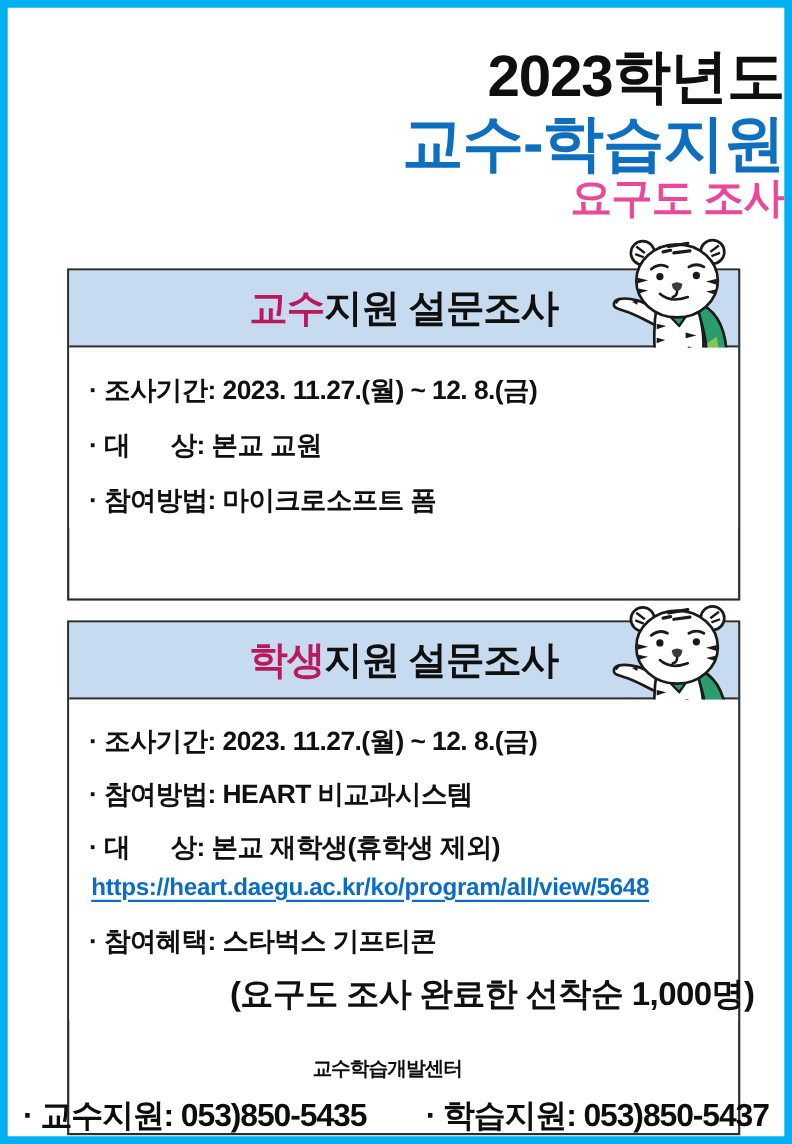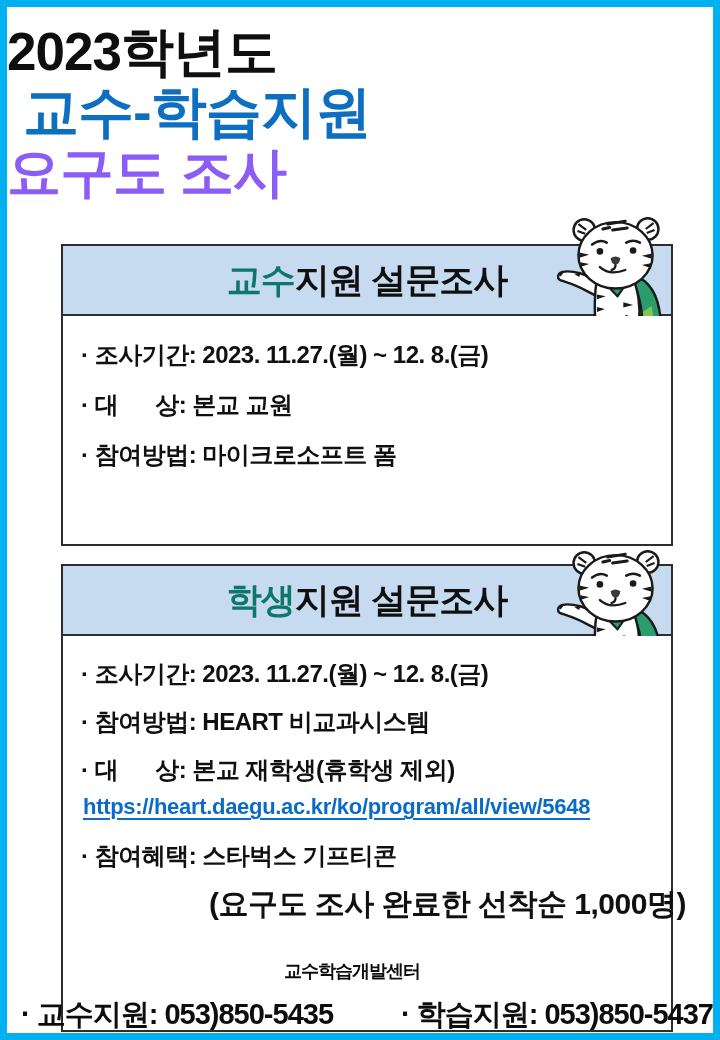--- a/index.html
+++ b/index.html
@@ -7,41 +7,41 @@
   .poster {
     position:relative;
     width:720px; height:1040px;
     background:#ffffff;
     border:7px solid #00b0f0;
     overflow:hidden;
     font-family:"Liberation Sans","DejaVu Sans",sans-serif;
     color:#111;
   }
   
-  .title-block { margin-top:16px; text-align:left; font-weight:800; line-height:1.1; letter-spacing:-1px; }
+  .title-block { margin-top:34px; text-align:right; font-weight:800; line-height:1.1; letter-spacing:-1px; }
   .title-line1 { font-size:53px; color:#0f0f0f; }
   .title-line2 { font-size:56px; color:#0e6fc1;padding-left:16px; }
-  .title-line3 { font-size:54px; color:#8b5cf6; }
+  .title-line3 { font-size:38px; color:#ec4899; }
 
   
   .survey-box {
     position:absolute; left:54px; width:612px;
     border:2px solid #2d2d2d; background:#fff;
   }
   #box1 { top:237px; height:302px; }
   #box2 { top:557px; height:468px; }
 
   .box-header {
     position:relative; height:70px;
     background:#c6dbef;
     border-bottom:2px solid #2d2d2d;
     display:flex; align-items:center; justify-content:center;
     font-size:35px; font-weight:800; letter-spacing:-1px;
   }
-  .hl { color:#0f766e; }
+  .hl { color:#be185d; }
   .header-rest { color:#101010; }
 
   .box-body {
     position:relative; z-index:2; background:#fff;
     padding:14px 18px 0 18px;
   }
   .row {
     white-space:pre;
     font-size:24px; font-weight:700; letter-spacing:-0.5px;
     height:50px; display:flex; align-items:center; color:#101010;
@@ -71,21 +71,21 @@
   }
   #box1 .tiger { top:-33px; }
   #box2 .tiger { top:-20px; }
 
   
   .footer-org {
     position:absolute; left:0; right:16px; top:952px;
     text-align:center; font-size:18px; font-weight:800; letter-spacing:-1px; color:#0d0d0d;
   }
   .footer-contacts {
-    position:absolute; left:14px; right:0; top:988px;
+    position:absolute; left:14px; right:14px; top:988px;
     display:flex; justify-content:space-between;
     font-size:29px; font-weight:800; letter-spacing:-1px; color:#0d0d0d;
     white-space:pre;
   }
 </style>
 </head>
 <body>
 
 <div class="poster">
 

